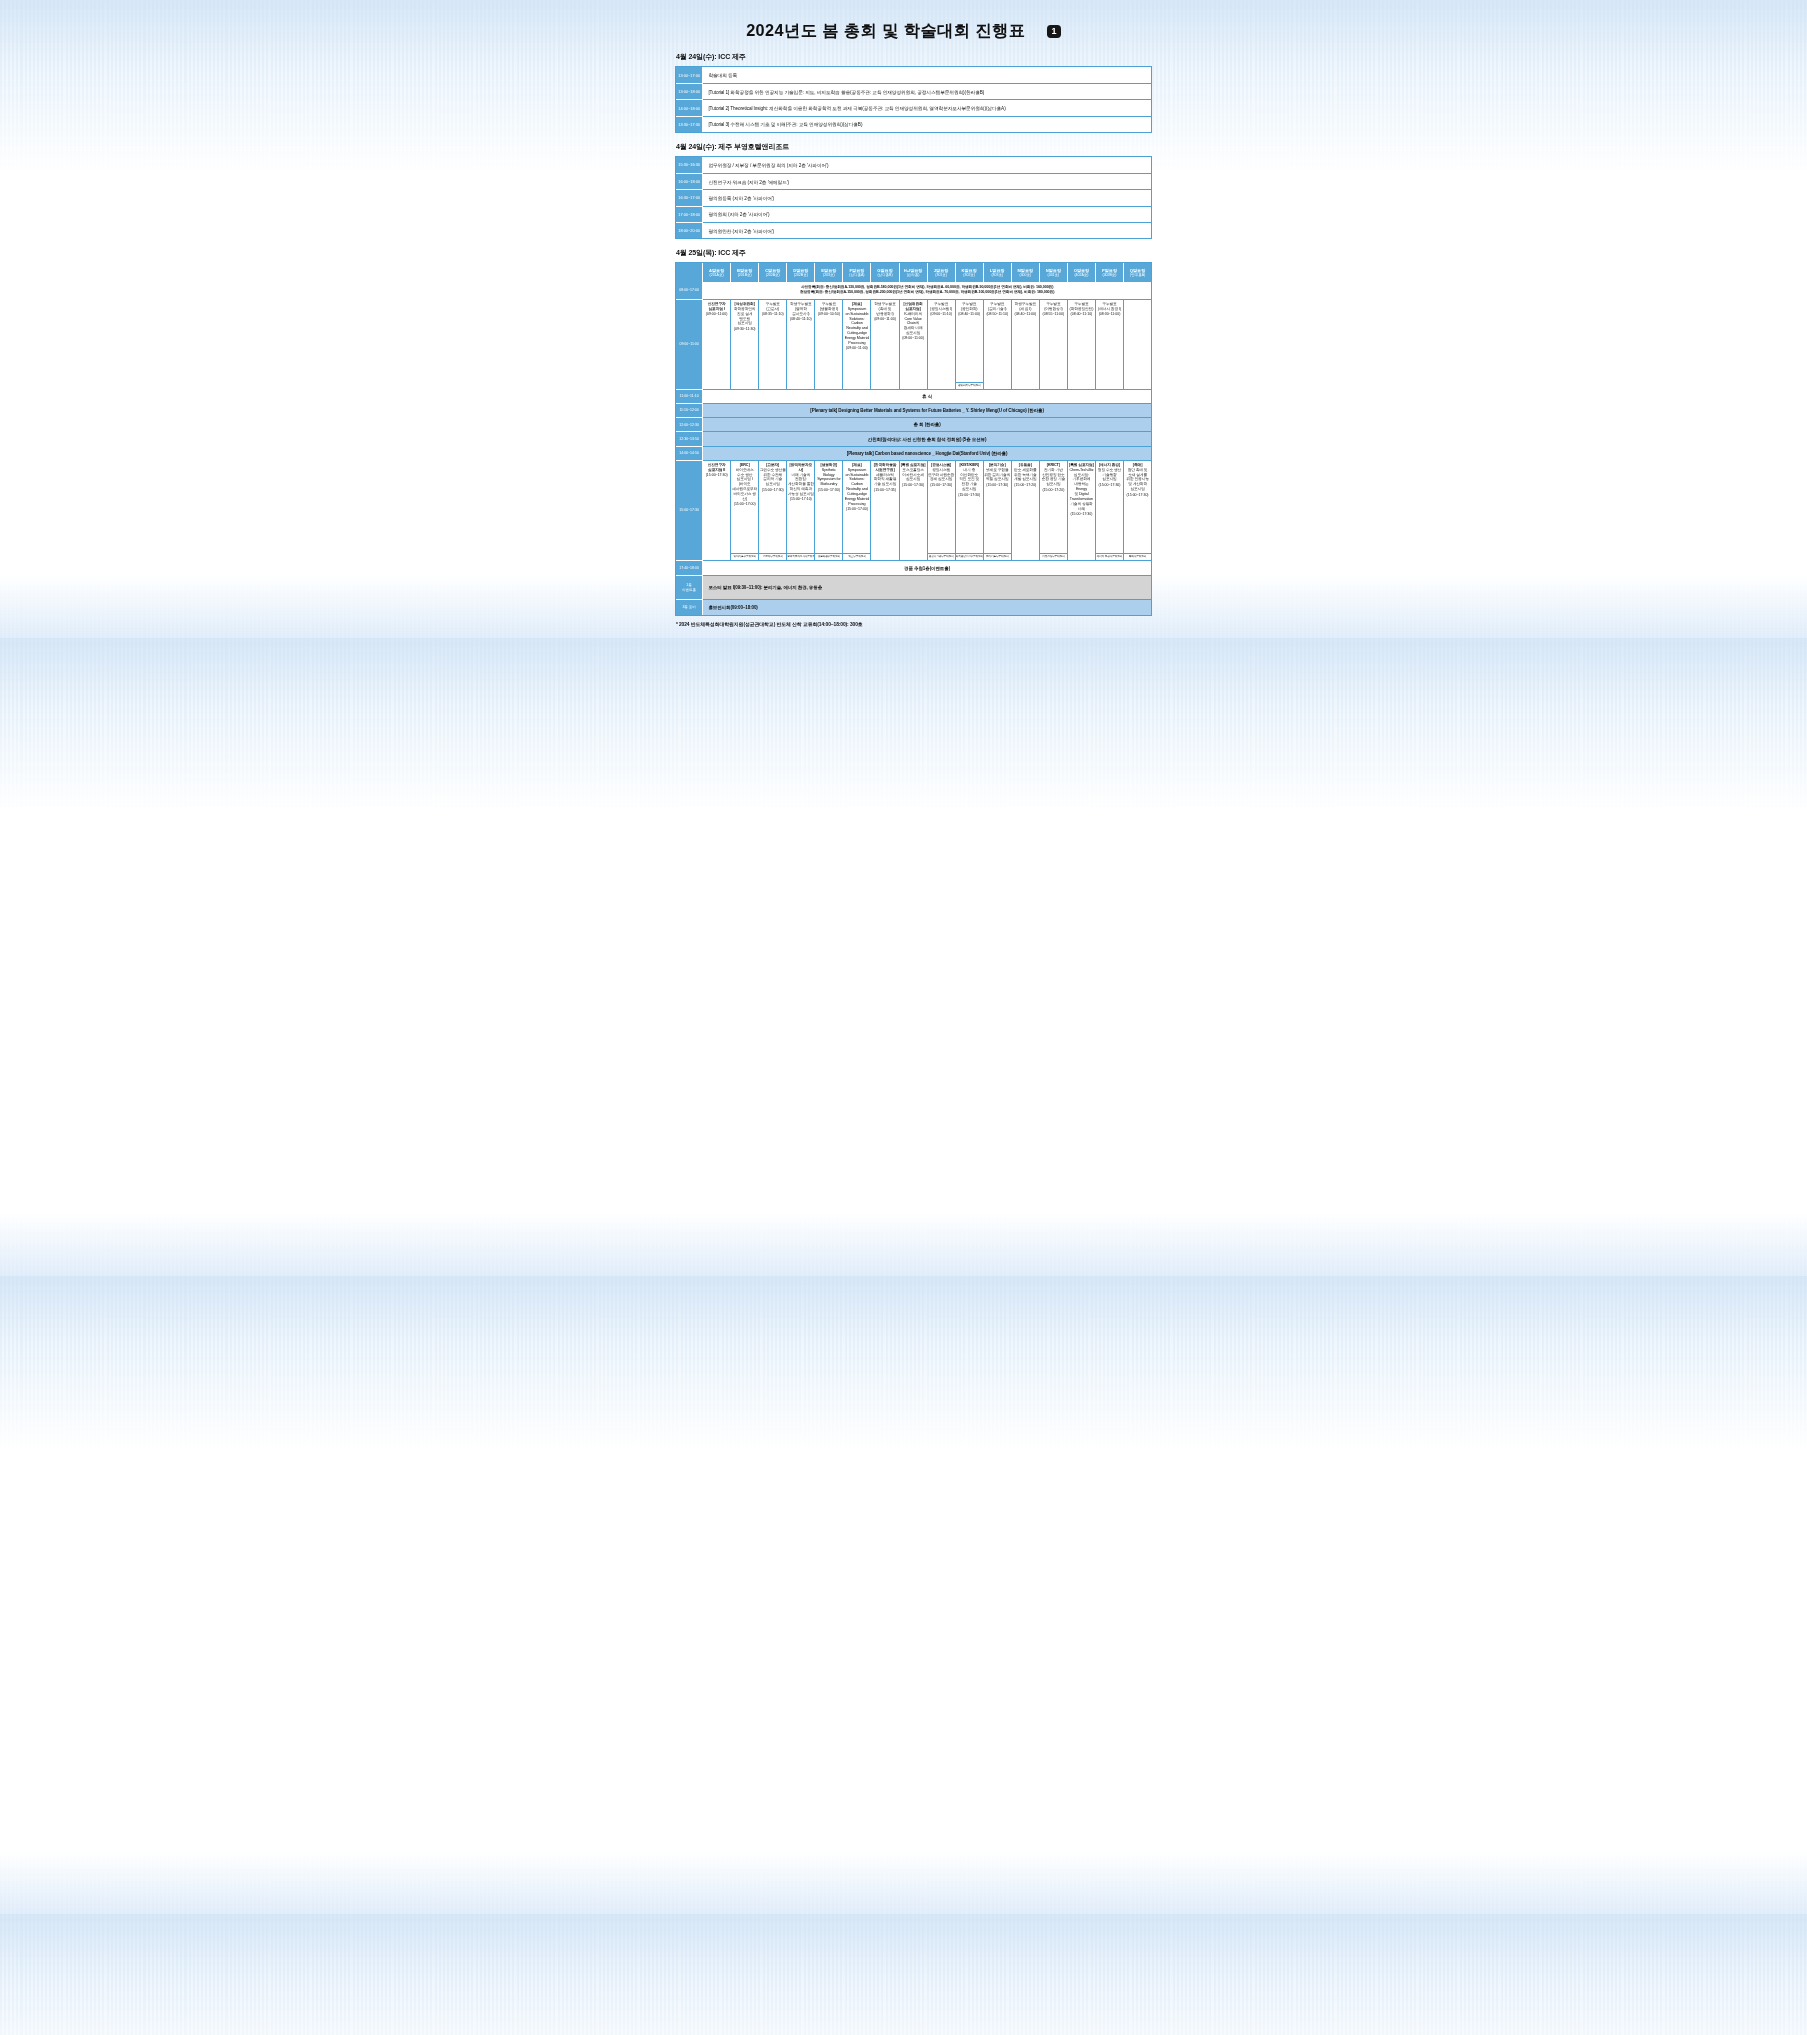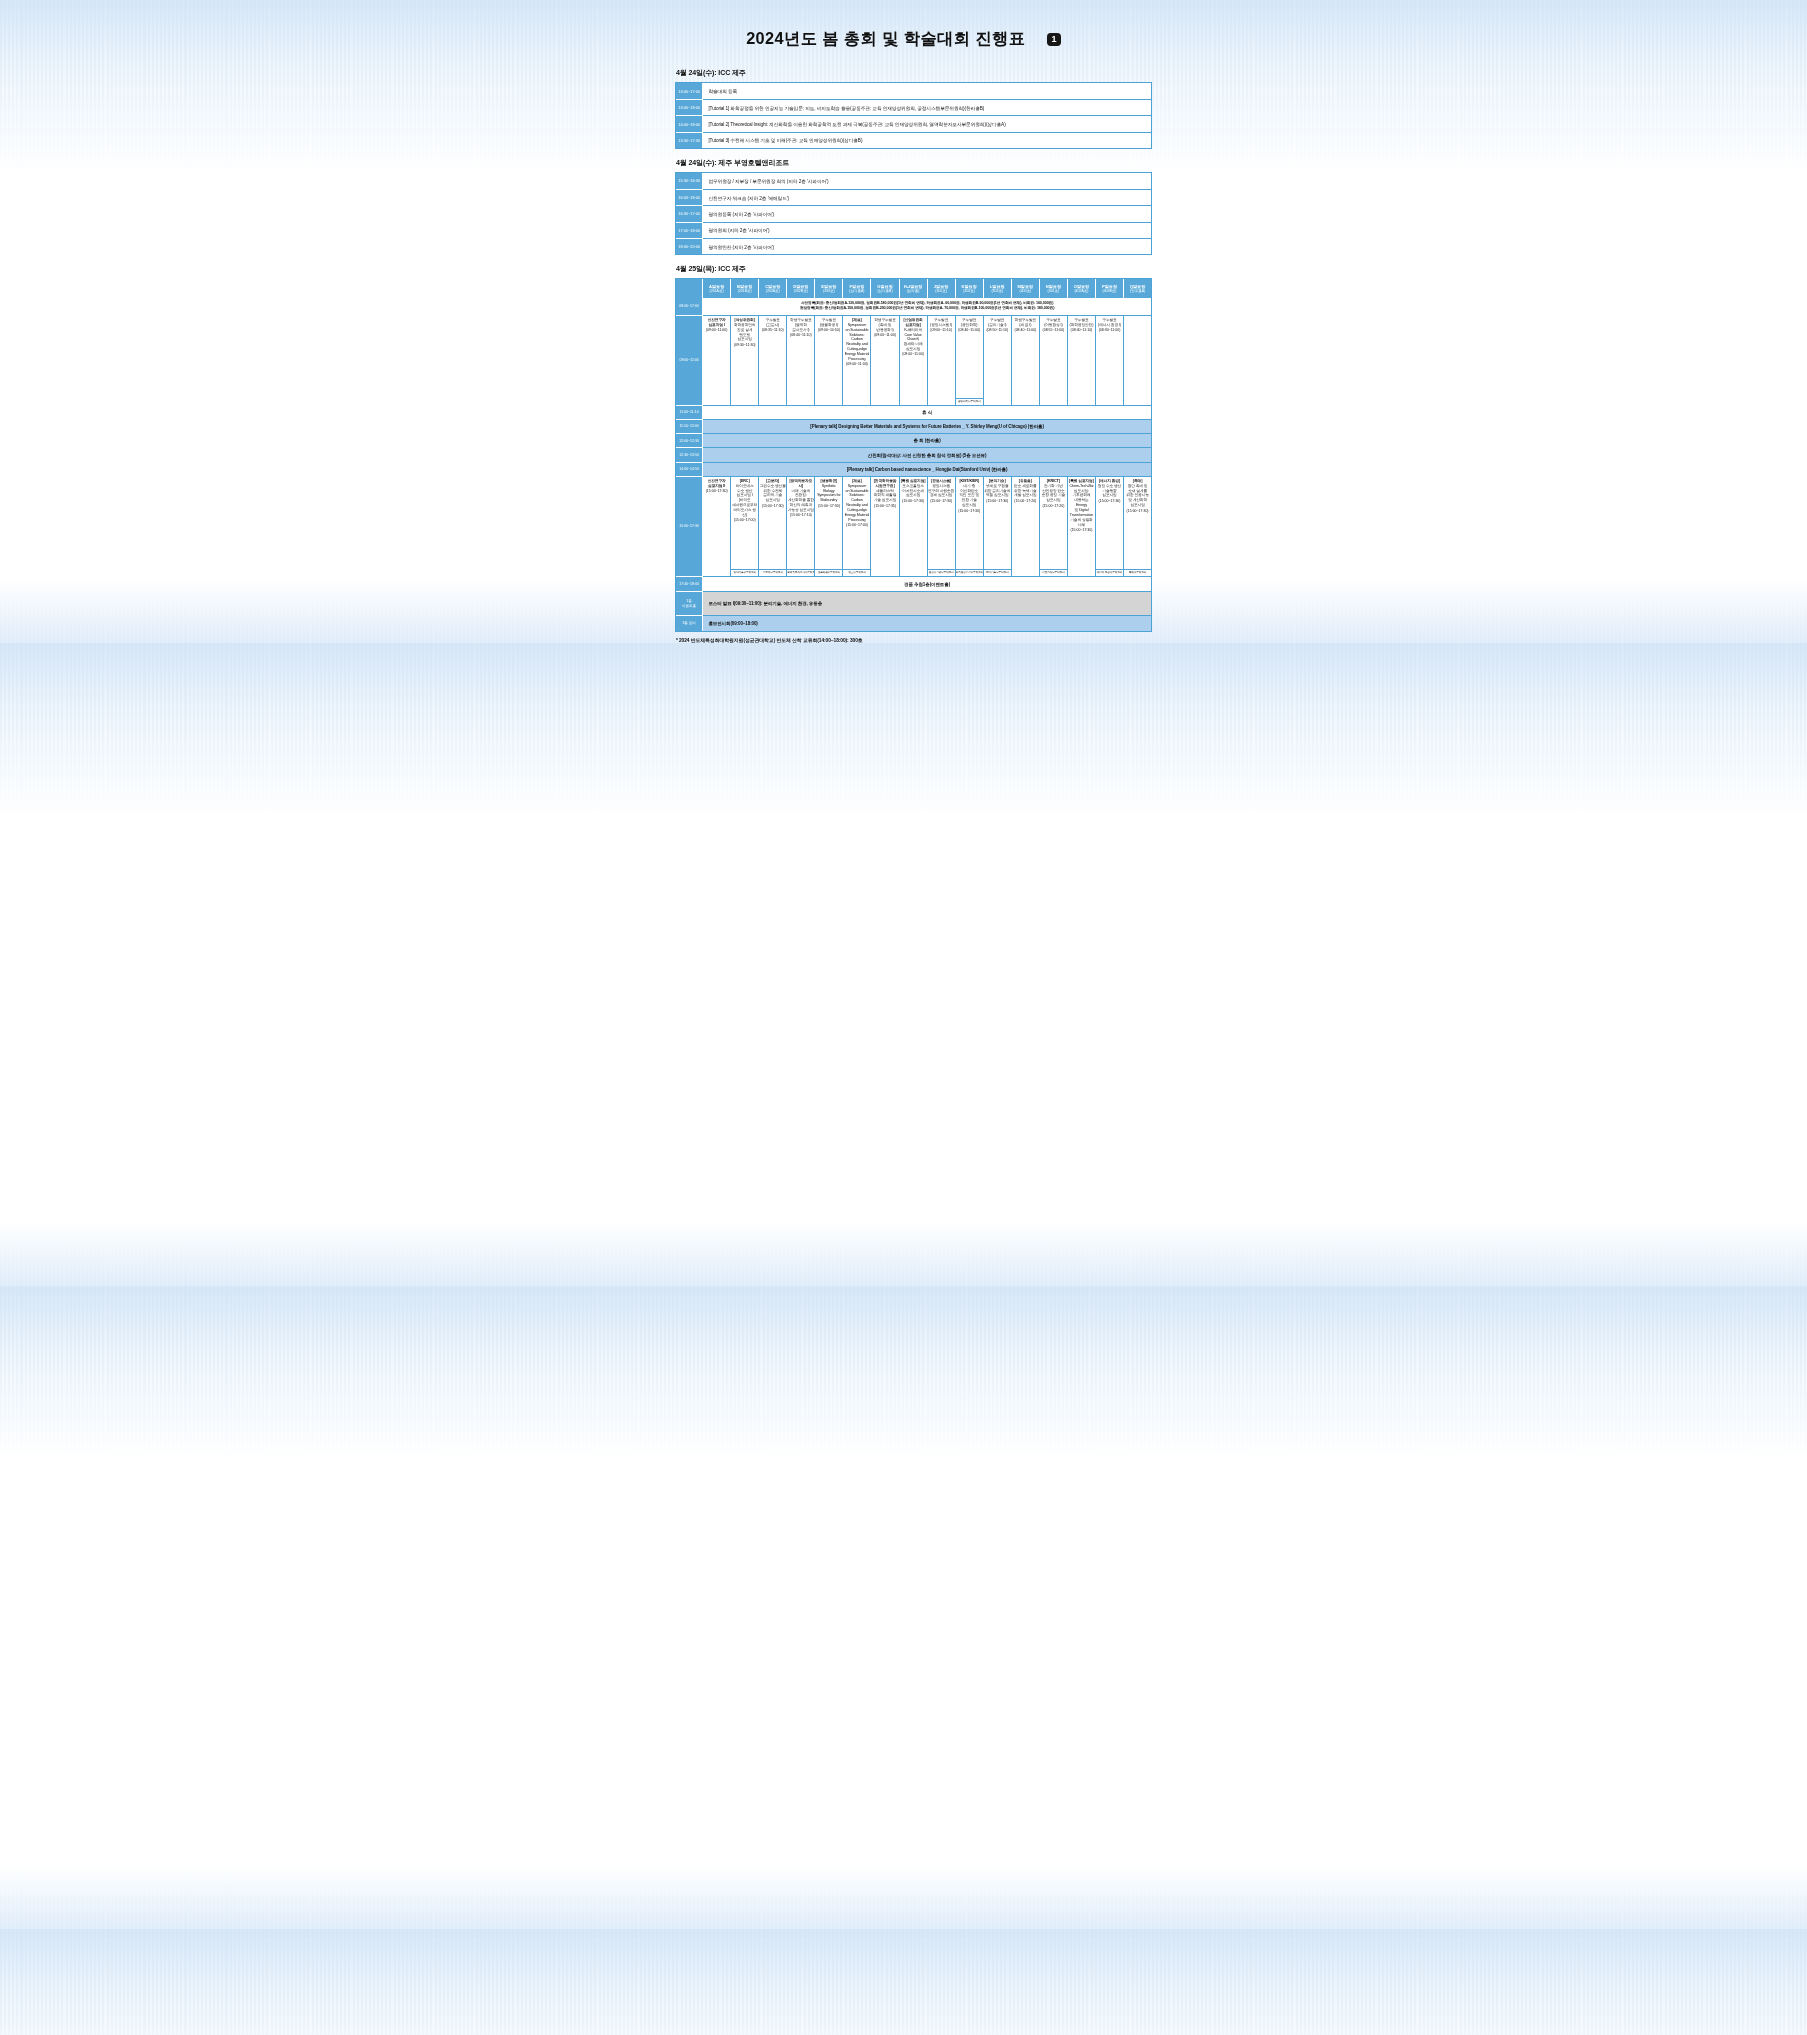--- a/index.html
+++ b/index.html
@@ -5,21 +5,21 @@
   html,body{margin:0;padding:0;}
   body{
     font-family:"Liberation Sans","DejaVu Sans",sans-serif;
     background:
       linear-gradient(180deg, rgba(210,228,246,0.85) 0%, rgba(236,245,252,0.55) 69px, #ffffff 175px, #ffffff 90%, rgba(223,236,250,0.85) 100%),
       repeating-linear-gradient(90deg,#dfeaf6 0 2px,#f3f9fe 2px 4.1px);
     color:#111;
   }
   .page{width:500px;min-height:638px;margin:0 auto;position:relative;overflow:hidden;}
   .title-wrap{padding-top:20.4px;margin-bottom:9.8px;text-align:center;}
-  .title{margin:8px;font-size:16.3px;font-weight:bold;letter-spacing:0.4px;display:inline-flex;align-items:center;gap:22px;}
+  .title{margin:0;font-size:16.3px;font-weight:bold;letter-spacing:0.4px;display:inline-flex;align-items:center;gap:22px;}
   .badge{display:inline-flex;align-items:center;justify-content:center;width:13.4px;height:13.4px;background:#161616;color:#fff;border-radius:3.7px;font-size:9px;font-weight:bold;}
   .content{margin:0 0 0 21.6px;width:477px;}
   .sec-heading{margin:9px 0 3.7px 0.8px;font-size:7px;font-weight:bold;letter-spacing:-0.1px;}
 
   
   .stable{border:1.2px solid #4da2d5;background:#fff;}
   .srow{display:flex;height:16.3px;}
   .srow + .srow .tcell{border-top:1.2px solid #fff;}
   .srow + .srow .ecell{border-top:1.2px solid #4da2d5;}
   .tcell{flex:0 0 26px;background:#57a8d8;color:#fff;font-size:3.9px;display:flex;align-items:center;justify-content:center;border-right:1.2px solid #fff;text-align:center;white-space:pre-line;}

